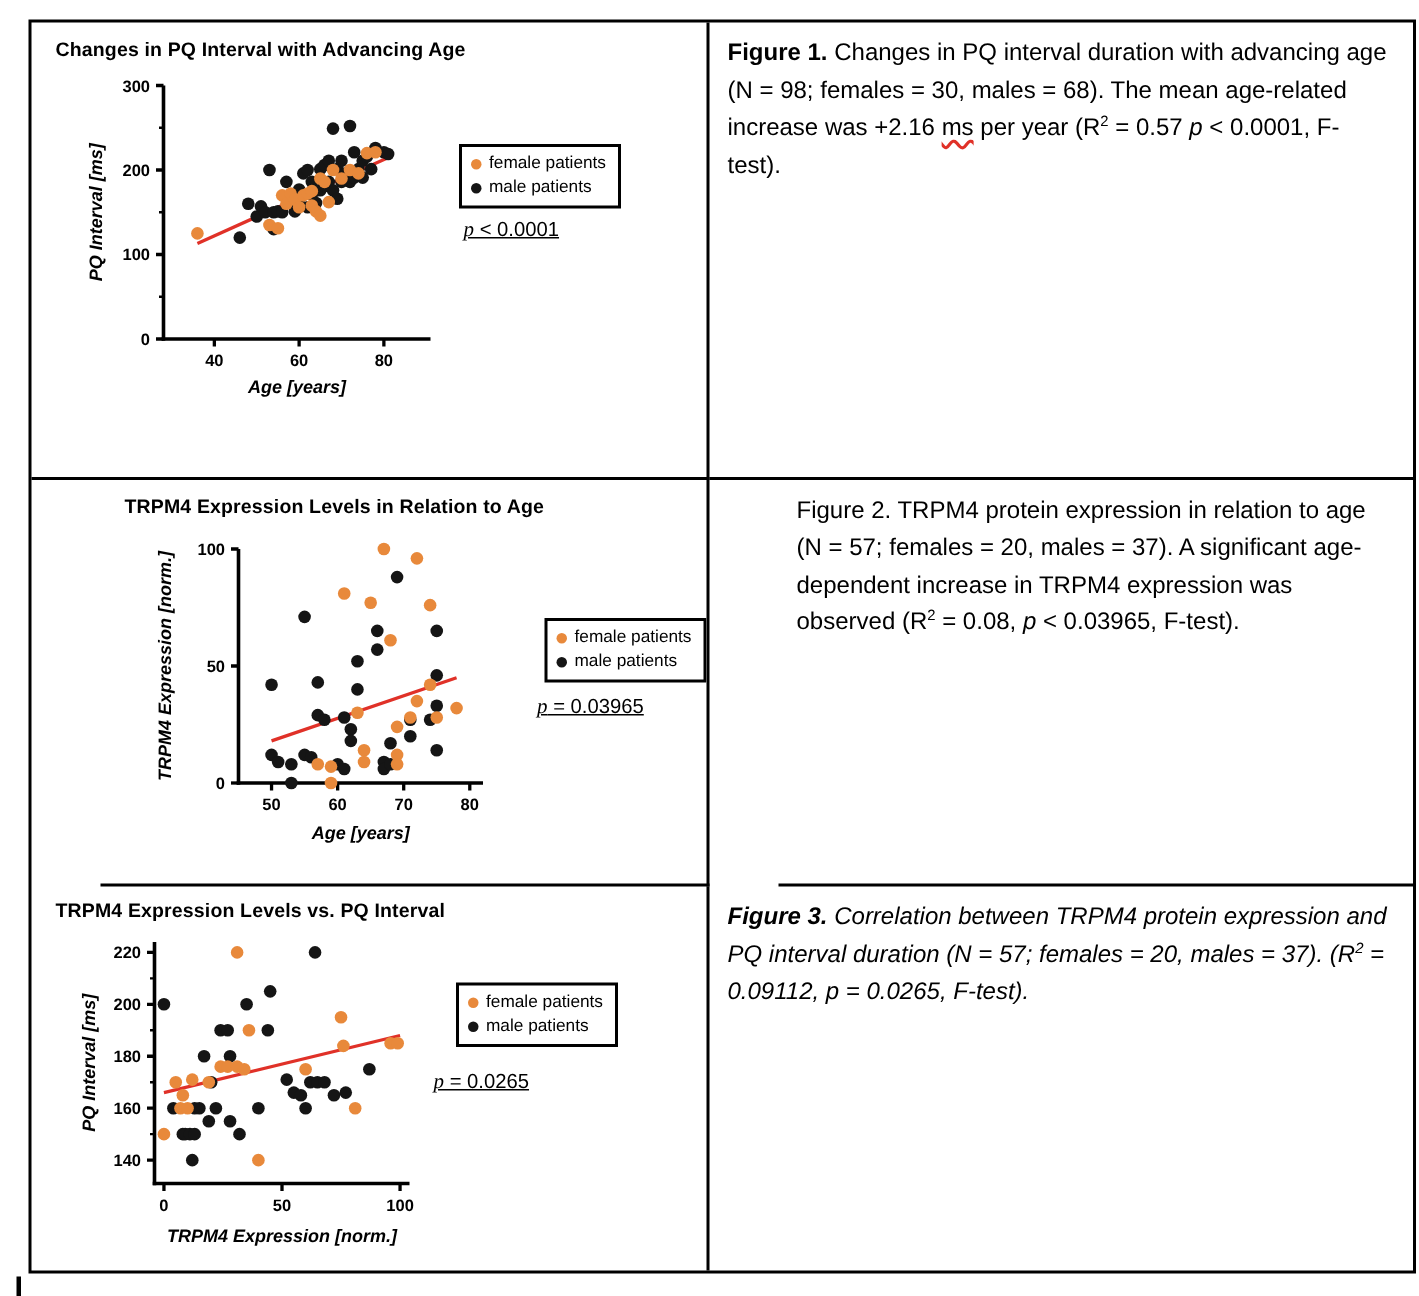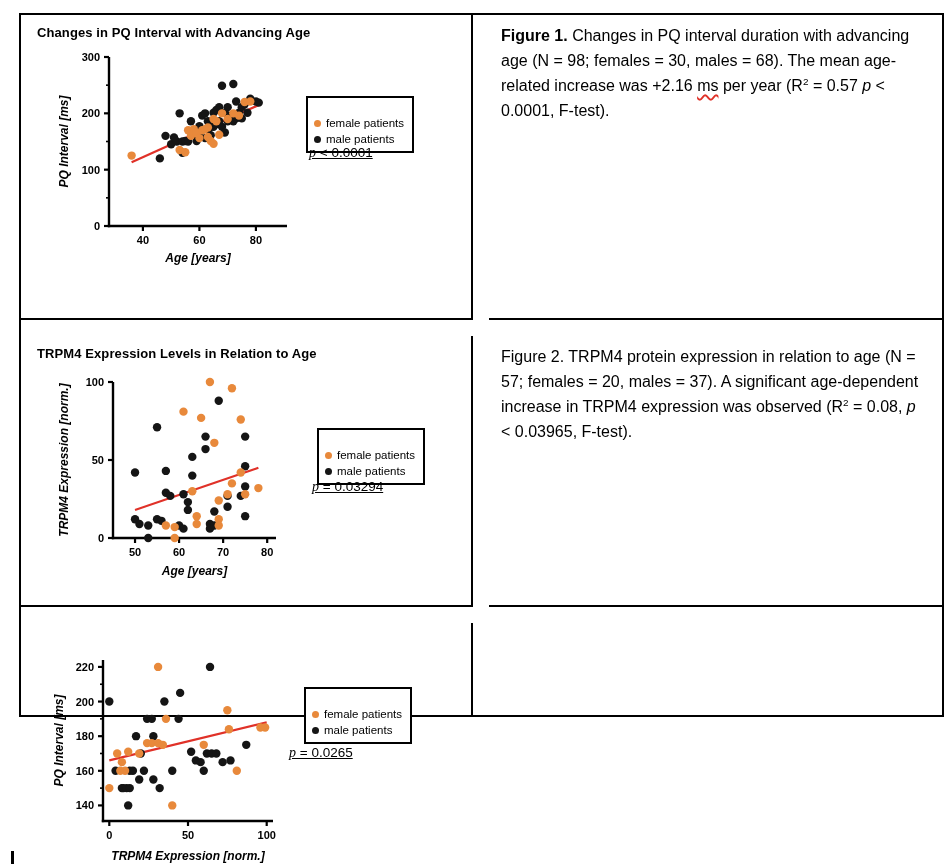--- a/index.html
+++ b/index.html
@@ -1,31 +1,31 @@
 <!DOCTYPE html>
 <html><head>
 <meta charset="utf-8">
 <style>
   html,body{margin:0;padding:0;background:#fff;}
   body{width:946px;height:864px;position:relative;overflow:hidden;
        font-family:"Liberation Sans",sans-serif;color:#000;}
-  .doc-table{position:absolute;left:19px;top:13px;width:925px;height:704px;
+  .doc-table{position:absolute;left:19px;top:13px;width:925px;height:836px;
        border:2.5px solid #000;box-sizing:border-box;
-       display:grid;grid-template-columns:452px 1fr;grid-template-rows:305px 271px 1fr;gap:16px;}
+       display:grid;grid-template-columns:452px 1fr;grid-template-rows:305px 271px 1fr;}
   .cell{position:relative;box-sizing:border-box;}
   .chart-cell{border-right:2px solid #000;}
   .row1{border-bottom:2px solid #000;}
-  .row2{border-bottom:2px solid #000;}
+  .row2{border-bottom:2px solid #000;margin-left:46px;}
   .chart-title{position:absolute;left:16px;font-weight:700;font-size:13px;letter-spacing:.1px;}
   .caption{padding:9px 16px 0 12px;font-size:16px;line-height:1.55;}
   .caption sup{font-size:.62em;}
   .squiggle{text-decoration:underline;text-decoration-style:wavy;
        text-decoration-color:#e03128;text-decoration-thickness:2px;text-underline-offset:3px;}
   .legend{position:absolute;border:2px solid #000;background:#fff;
-       padding:17px 8px 4px 6px;font-size:11.5px;line-height:1.4;white-space:nowrap;text-align:right;}
+       padding:3px 8px 4px 6px;font-size:11.5px;line-height:1.4;white-space:nowrap;text-align:right;}
   .lg-row{display:flex;align-items:center;gap:5px;}
   .dot{width:7px;height:7px;border-radius:50%;display:inline-block;flex:0 0 auto;}
   .pval{position:absolute;font-size:13.5px;text-decoration:underline;}
   .pval i{font-family:"Liberation Serif",serif;font-style:italic;font-size:14px;}
   svg text{font-family:"Liberation Sans",sans-serif;}
   .tick-label{font-size:11px;font-weight:700;}
   .axis-label{font-size:12px;font-weight:700;font-style:italic;}
   .cursor{position:absolute;left:11px;top:851px;width:2.5px;height:13px;background:#000;}
 </style>
 </head>
@@ -224,26 +224,27 @@
       <div class="lg-row">
         <span class="dot" style="background: rgb(232, 137, 59);"></span>
         <span>female patients</span>
       </div>
       <div class="lg-row">
         <span class="dot" style="background: rgb(21, 21, 21);"></span>
         <span>male patients</span>
       </div>
     </div>
     <div class="pval" style="left:291px;top:143px">
-      <i>p</i><span> = 0.03294</span>
+      <i>p</i><span> = 0.03965</span>
     </div>
   </div>
   <div class="cell row2 caption"><span style="font-weight: 400;">Figure 2.</span><span> TRPM4 protein expression in relation to age (N = 57; females = 20, males = 37). A significant age-dependent increase in TRPM4 expression was observed (R</span><sup>2</sup><span> = 0.08, </span><span style="font-style: italic;">p</span><span> &lt; 0.03965, F-test).</span></div>
 
   <div class="cell chart-cell">
+    <div class="chart-title" style="top:8px">TRPM4 Expression Levels vs. PQ Interval</div>
     <svg width="250" height="215" style="position:absolute;left:28px;top:29px">
         <line x1="54" y1="8" x2="54" y2="170.2" stroke="#000" stroke-width="2.4" stroke-linecap="butt"></line>
         <line x1="52.8" y1="169" x2="224" y2="169" stroke="#000" stroke-width="2.4" stroke-linecap="butt"></line>
         <line x1="60.2962962962963" y1="169" x2="60.2962962962963" y2="174" stroke="#000" stroke-width="2.2" stroke-linecap="butt"></line>
         <text x="60.2962962962963" y="187" text-anchor="middle" class="tick-label">0</text>
         <line x1="139" y1="169" x2="139" y2="174" stroke="#000" stroke-width="2.2" stroke-linecap="butt"></line>
         <text x="139" y="187" text-anchor="middle" class="tick-label">50</text>
         <line x1="217.7037037037037" y1="169" x2="217.7037037037037" y2="174" stroke="#000" stroke-width="2.2" stroke-linecap="butt"></line>
         <text x="217.7037037037037" y="187" text-anchor="middle" class="tick-label">100</text>
         <line x1="54" y1="153.41935483870967" x2="49" y2="153.41935483870967" stroke="#000" stroke-width="2.2" stroke-linecap="butt"></line>
@@ -324,16 +325,17 @@
       </div>
       <div class="lg-row">
         <span class="dot" style="background: rgb(21, 21, 21);"></span>
         <span>male patients</span>
       </div>
     </div>
     <div class="pval" style="left:268px;top:122px">
       <i>p</i><span> = 0.0265</span>
     </div>
   </div>
+  <div class="cell caption" style="font-style:italic"><span style="font-weight: 700; font-style: italic;">Figure 3.</span><span style="font-style: italic;"> Correlation between TRPM4 protein expression and PQ interval duration (N = 57; females = 20, males = 37). (R</span><sup style="font-style: italic;">2</sup><span style="font-style: italic;"> = 0.09112, p = 0.0265, F-test).</span></div>
 
 </div>
 
 <div class="cursor"></div>
 
 </body></html>

